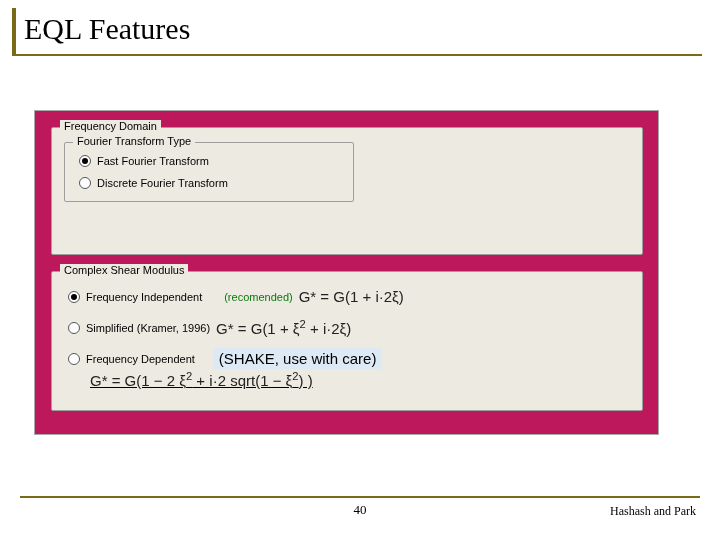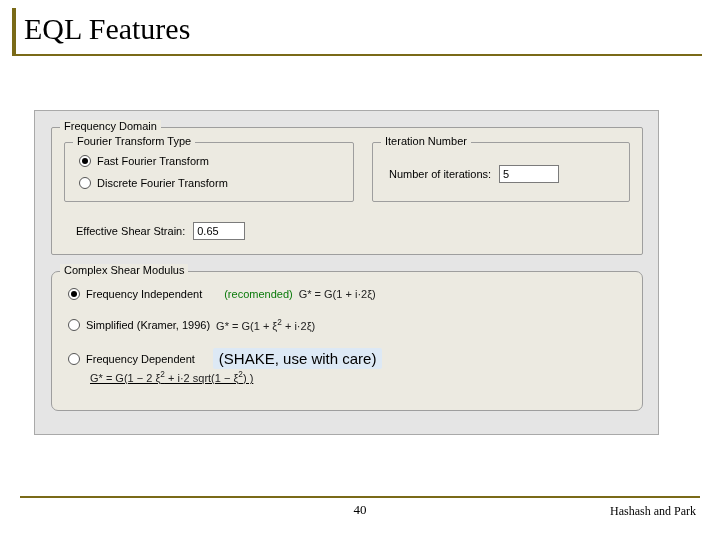--- a/index.html
+++ b/index.html
@@ -32,21 +32,21 @@
     font-size: 30px;
     font-weight: normal;
     color: #000;
   }
   .panel {
     position: absolute;
     left: 34px;
     top: 110px;
     width: 625px;
     height: 325px;
-    background: #e5e5e5;
+    background: #be185d;
     border: 1px solid #a9a9a9;
     font-family: "Tahoma","MS Sans Serif",sans-serif;
     font-size: 11px;
     color: #000;
   }
   .group {
     position: absolute;
     border: 1px solid #9e9e9e;
     background: #eceae1;
     border-radius: 2px;
@@ -56,21 +56,21 @@
     top: -8px;
     left: 8px;
     background: #eceae1;
     padding: 0 4px;
     font-size: 11px;
     white-space: nowrap;
   }
   .g-freqdomain { left: 16px; top: 16px; width: 592px; height: 128px; }
   .g-ftt { left: 12px; top: 14px; width: 290px; height: 60px; }
   .g-iter { left: 320px; top: 14px; width: 258px; height: 60px; }
-  .g-csm { left: 16px; top: 160px; width: 592px; height: 140px; border-radius: 7px; }
+  .g-csm { left: 16px; top: 160px; width: 592px; height: 140px; }
   .radio-row {
     position: absolute;
     display: flex;
     align-items: center;
     gap: 6px;
     font-size: 11px;
     white-space: nowrap;
   }
   .radio-dot {
     width: 12px; height: 12px;
@@ -100,21 +100,21 @@
   .rec-green { color: #0a7a0a; margin-left: 16px; }
   .note-highlight {
     background: #dde9f5;
     padding: 2px 6px 2px 6px;
     border-radius: 2px;
     font-size: 15px;
     color: #000;
     margin-left: 12px;
   }
   .formula {
-    font-size: 11px;
+    font-size: 15px;
     color: #222;
     letter-spacing: 0;
     white-space: nowrap;
   }
   sub, sup { font-size: 0.75em; }
   .footer-rule {
     position: absolute;
     left: 20px;
     width: 680px;
     top: 496px;
@@ -158,32 +158,21 @@
               <span class="inner"></span>
             </span>
           <span>Fast Fourier Transform</span>
         </div>
         <div class="radio-row" style="top:34px; left:14px;">
           <span class="radio-dot"></span>
           <span>Discrete Fourier Transform</span>
         </div>
       </div>
 
-      <div class="group g-iter">
-        <div class="group-title">Iteration Number</div>
-        <div class="label-row" style="top:22px; left:16px;">
-          <span>Number of iterations:</span>
-          <input class="text-input iter" value="5" style="">
-        </div>
-      </div>
-
-      <div class="label-row" style="top:94px; left:24px;">
-        <span>Effective Shear Strain:</span>
-        <input class="text-input ess" value="0.65" style="">
-      </div>
+
     </div>
 
     <div class="group g-csm">
       <div class="group-title">Complex Shear Modulus</div>
 
       <div class="radio-row" style="top:16px; left:16px;">
         <span class="radio-dot">
             <span class="inner"></span>
           </span>
         <span>Frequency Independent</span>

